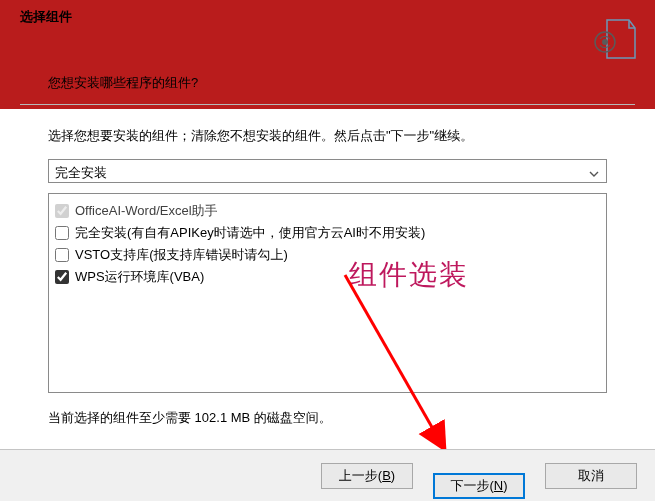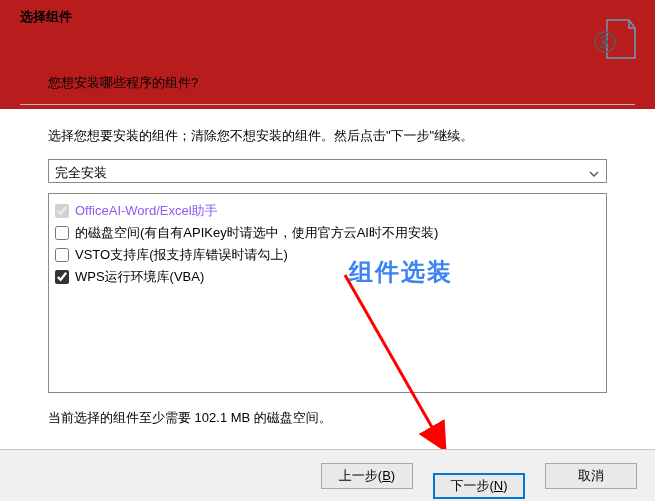--- a/index.html
+++ b/index.html
@@ -80,25 +80,25 @@
   align-items: center;
   padding: 2px 2px;
   font-size: 13px;
   gap: 6px;
 }
 .check-row input[type="checkbox"] {
   width: 14px;
   height: 14px;
   accent-color: #333;
 }
-.check-row input[disabled] + span { color: #8b5cf6; }
+.check-row input[disabled] + span { color: #404040; }
 .annotation {
-  color: #3b82f6;
-  font-size: 24px;
-  font-weight: 700;
+  color: #be185d;
+  font-size: 28px;
+  font-weight: 400;
   position: absolute;
   left: 300px;
   top: 62px;
   letter-spacing: 2px;
 }
 .arrow-svg {
   position: absolute;
   pointer-events: none;
 }
 .disk-text {
@@ -171,21 +171,21 @@
   </div>
 
   <div class="listbox" id="listbox">
     <div class="annotation">组件选装</div>
   <label class="check-row">
         <input type="checkbox" disabled="" checked="" style="">
         <span>OfficeAI-Word/Excel助手</span>
       </label>
       <label class="check-row">
         <input type="checkbox" style="">
-        <span>的磁盘空间(有自有APIKey时请选中，使用官方云AI时不用安装)</span>
+        <span>完全安装(有自有APIKey时请选中，使用官方云AI时不用安装)</span>
       </label>
       <label class="check-row">
         <input type="checkbox" style="">
         <span>VSTO支持库(报支持库错误时请勾上)</span>
       </label>
       <label class="check-row">
         <input type="checkbox" checked="" style="">
         <span>WPS运行环境库(VBA)</span>
       </label>
     </div>

